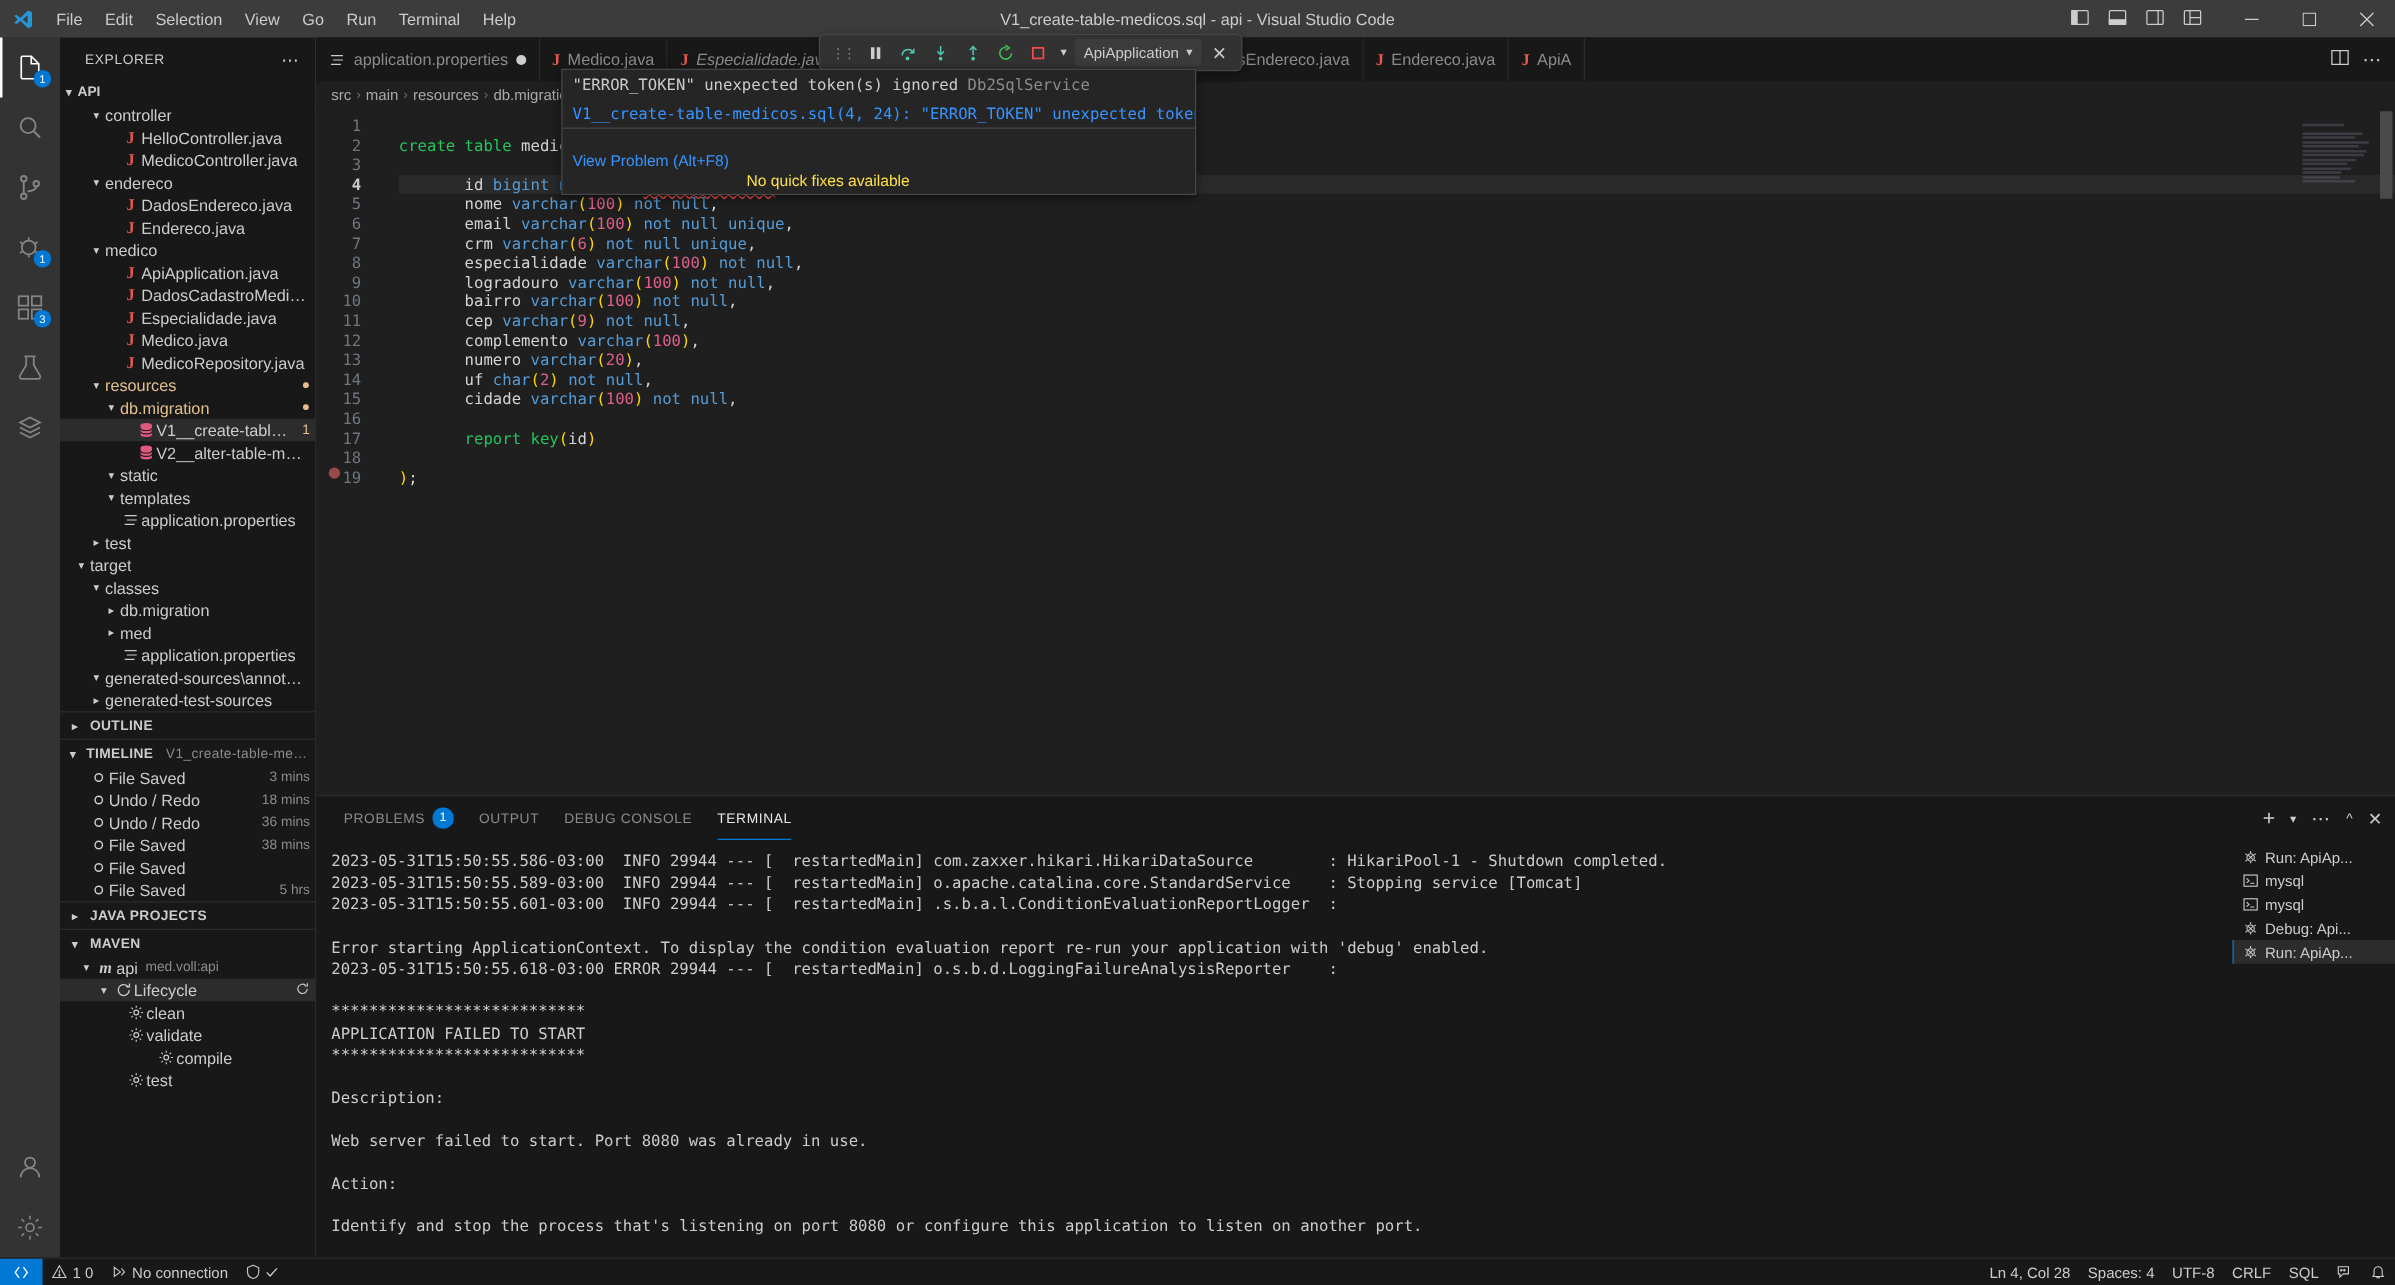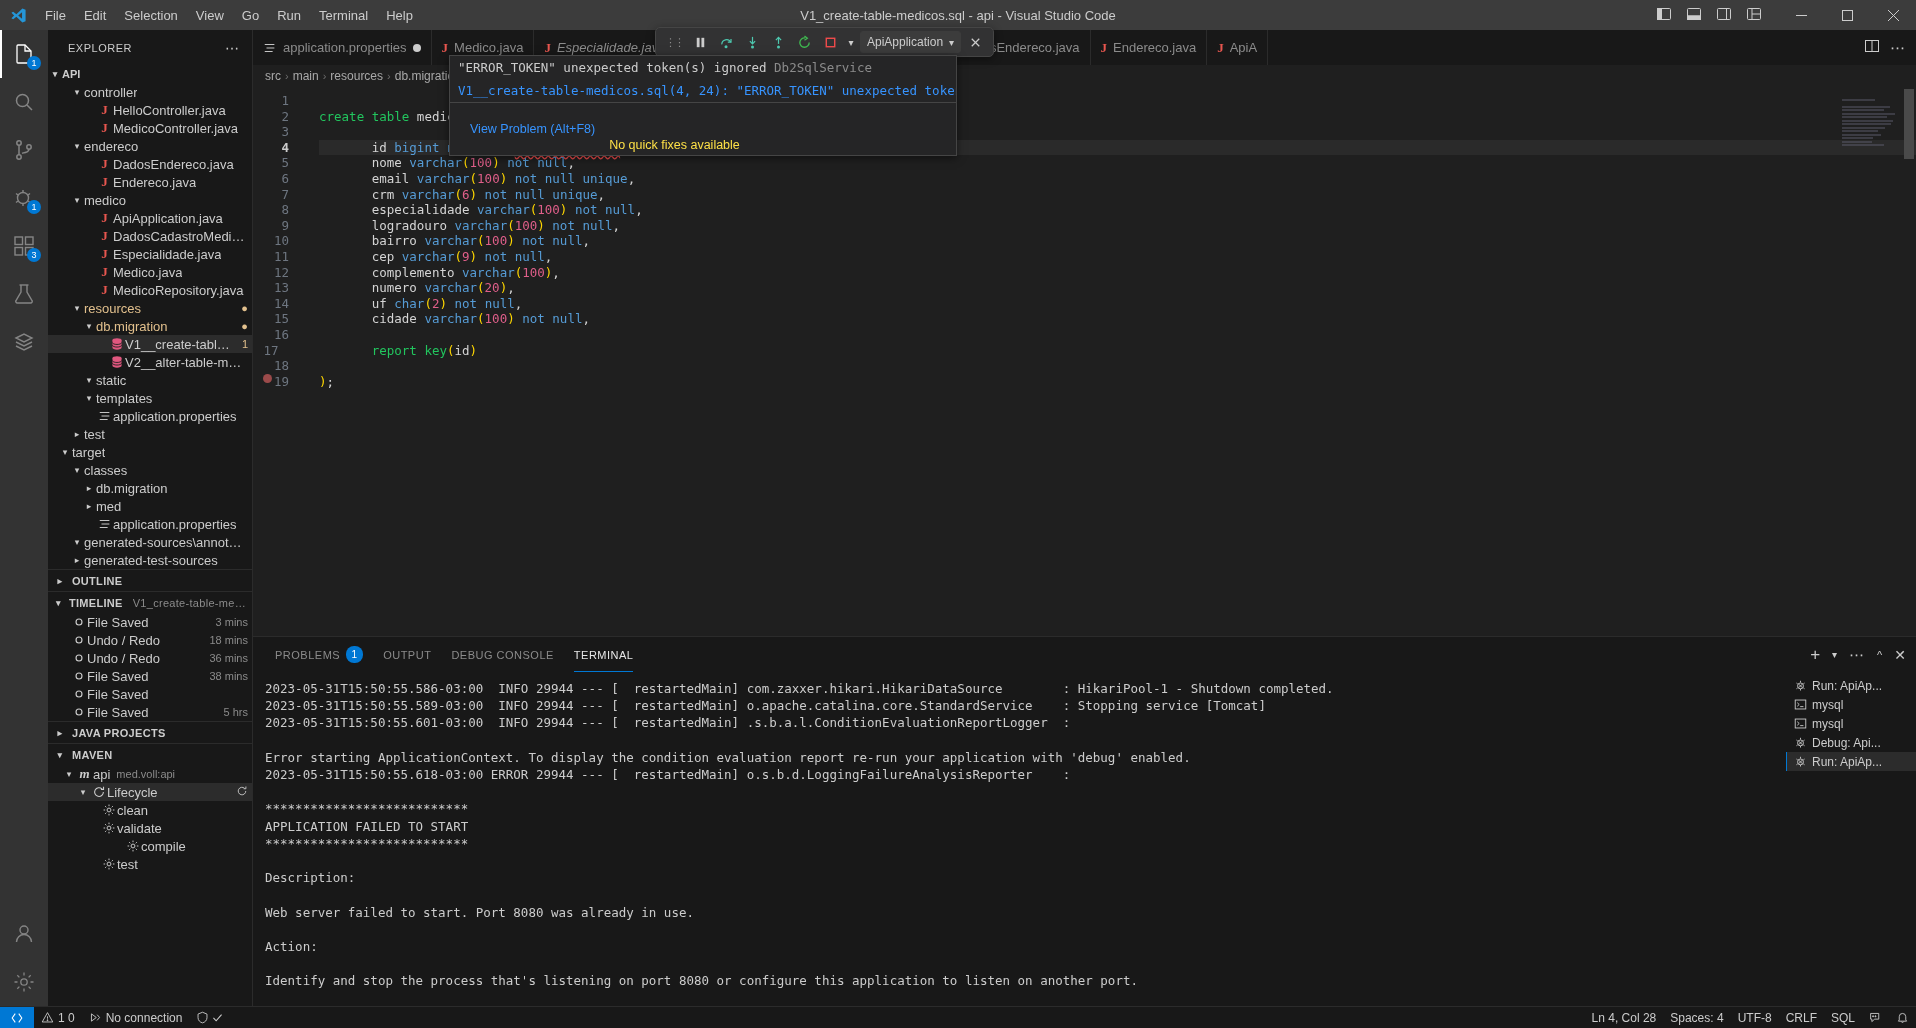--- a/index.html
+++ b/index.html
@@ -177,21 +177,21 @@
   .hover-row {
     padding:4px 8px; font-family:"DejaVu Sans Mono", monospace; font-size:12.5px;
     white-space:nowrap; overflow:hidden;
   }
   .hover-src { color:#8b8b8b; }
   .hover-link { color:#3794ff; }
   .hover-actions {
     border-top:1px solid #454545; padding:3px 8px; display:flex; gap:14px; align-items:center;
     font-family:"Liberation Sans", sans-serif; font-size:12.5px;
   }
-  .hover-action-link { color:#3794ff;margin-left:12px; }
+  .hover-action-link { color:#3794ff; }
   .hover-action-dim { color:#fde047;margin-top:32px; }
 
   
   .panel { height:370px; flex:0 0 370px; background:#181818; display:flex; flex-direction:column;
     border-top:1px solid #2b2b2b; }
   .panel-head { height:35px; flex:0 0 35px; display:flex; align-items:center; padding-left:12px; }
   .ptab { padding:0 10px; height:35px; display:flex; align-items:center; gap:6px;
      font-size:11px; letter-spacing:.5px; color:#8b8b8b; position:relative; }
   .ptab.active { color:#e7e7e7; }
   .ptab.active::after { content:""; position:absolute; left:10px; right:10px; bottom:0; height:1px; background:#0078d4; }
@@ -770,21 +770,21 @@
             <div class="gln" style="position: relative;">7</div>
             <div class="gln" style="position: relative;">8</div>
             <div class="gln" style="position: relative;">9</div>
             <div class="gln" style="position: relative;">10</div>
             <div class="gln" style="position: relative;">11</div>
             <div class="gln" style="position: relative;">12</div>
             <div class="gln" style="position: relative;">13</div>
             <div class="gln" style="position: relative;">14</div>
             <div class="gln" style="position: relative;">15</div>
             <div class="gln" style="position: relative;">16</div>
-            <div class="gln" style="position: relative; text-align: center;">17</div>
+            <div class="gln" style="position: relative;">17</div>
             <div class="gln" style="position: relative;">18</div>
             <div class="gln" style="position: relative;"><span class="bp"></span>19</div>
           </div>
         <div class="codetext" id="codetext">
             <div class="cl">&nbsp;</div>
             <div class="cl"><span class="kw">create</span>&nbsp;<span class="kw">table</span>&nbsp;<span class="plain">medicos</span><span class="paren">(</span></div>
             <div class="cl">&nbsp;</div>
             <div class="cl cur"><span class="indent-guide">&nbsp;&nbsp;&nbsp;</span>&nbsp;&nbsp;&nbsp;&nbsp;<span class="plain">id</span>&nbsp;<span class="kw2">bigint</span>&nbsp;<span class="kw2">not</span>&nbsp;<span class="kw2">null</span>&nbsp;<span class="err-token">auto_increment</span><span class="plain">,</span></div>
             <div class="cl"><span class="indent-guide">&nbsp;&nbsp;&nbsp;</span>&nbsp;&nbsp;&nbsp;&nbsp;<span class="plain">nome</span>&nbsp;<span class="kw2">varchar</span><span class="paren">(</span><span class="numpink">100</span><span class="paren">)</span>&nbsp;<span class="kw2">not</span>&nbsp;<span class="kw2">null</span><span class="plain">,</span></div>
             <div class="cl"><span class="indent-guide">&nbsp;&nbsp;&nbsp;</span>&nbsp;&nbsp;&nbsp;&nbsp;<span class="plain">email</span>&nbsp;<span class="kw2">varchar</span><span class="paren">(</span><span class="numpink">100</span><span class="paren">)</span>&nbsp;<span class="kw2">not</span>&nbsp;<span class="kw2">null</span>&nbsp;<span class="kw2">unique</span><span class="plain">,</span></div>

